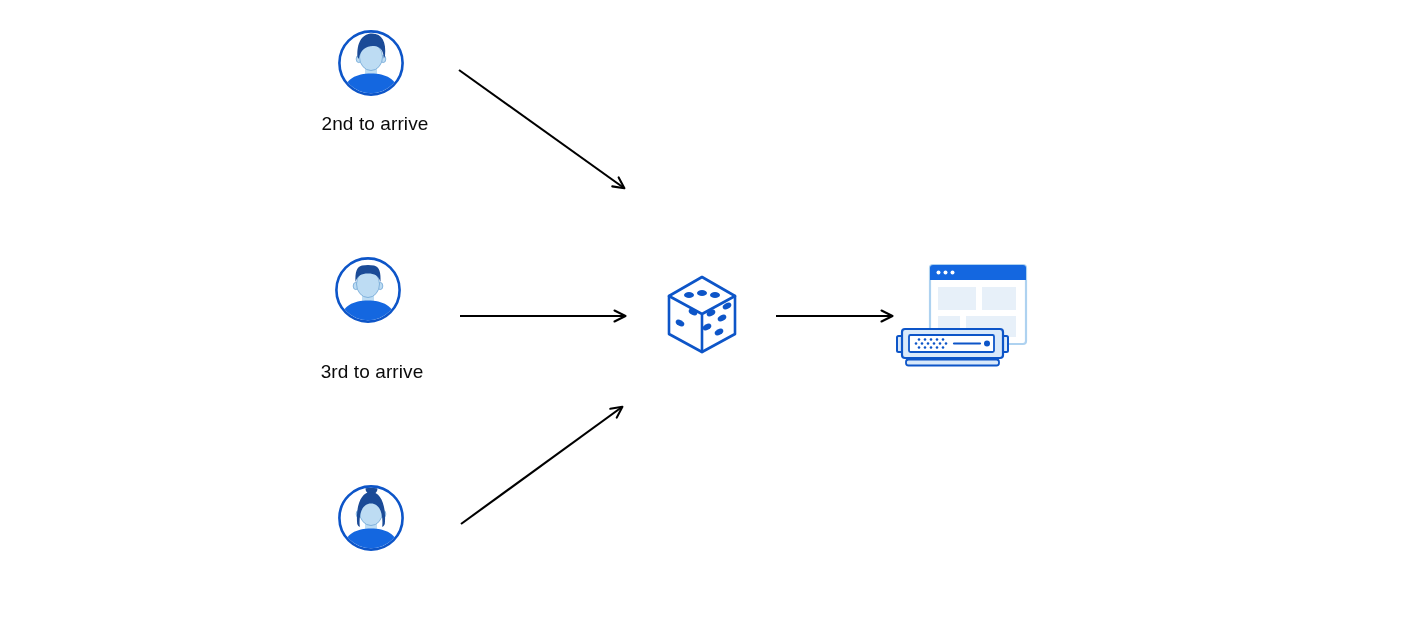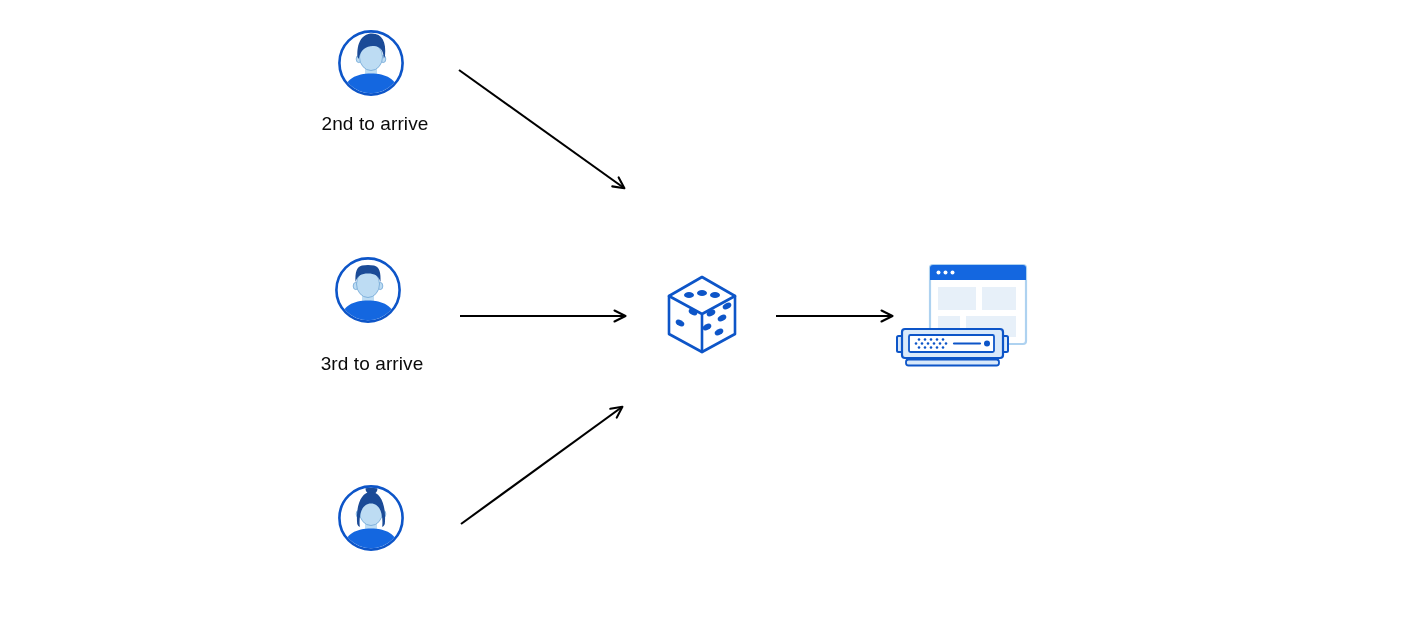--- a/index.html
+++ b/index.html
@@ -96,21 +96,21 @@
         <path d="M -29 33 C -27 16 -15 10.5 0 10.5 C 15 10.5 27 16 29 33 Z" class="f-bright"></path>
         <ellipse cx="-12.2" cy="-4" rx="2.6" ry="3.6" class="f-face" style="stroke:var(--blue-face-outline)" stroke-width=".9"></ellipse>
         <ellipse cx="12.2" cy="-4" rx="2.6" ry="3.6" class="f-face" style="stroke:var(--blue-face-outline)" stroke-width=".9"></ellipse>
         <ellipse cx="0" cy="-6" rx="11.5" ry="13.5" class="f-face" style="stroke:var(--blue-face-outline)" stroke-width=".9"></ellipse>
         <path d="M -12.5 -8 C -13 -17 -11.5 -23.5 -6 -24.5 C -2 -25.2 2 -25.2 6 -24.5
                  C 11.5 -23.5 13 -17 12.5 -8 C 10.5 -14.5 6.5 -16.5 0 -16.5
                  C -6.5 -16.5 -10.5 -14.5 -12.5 -8 Z" class="f-hair"></path>
       </g>
     </svg>
   </div>
-  <div class="node-label" style="left:288px;top:353px">3rd to arrive</div>
+  <div class="node-label" style="left:288px;top:361px">3rd to arrive</div>
 
   <div class="abs" style="left:336px;top:483px">
     <svg width="70" height="70" viewBox="-35 -35 70 70">
       <defs>
           <clipPath id="clip-c">
             <circle cx="0" cy="0" r="30.3"></circle>
           </clipPath>
         </defs>
       <circle cx="0" cy="0" r="31.6" class="f-white st-blue" stroke-width="2.6"></circle>
       <g clip-path="url(#clip-c)">

